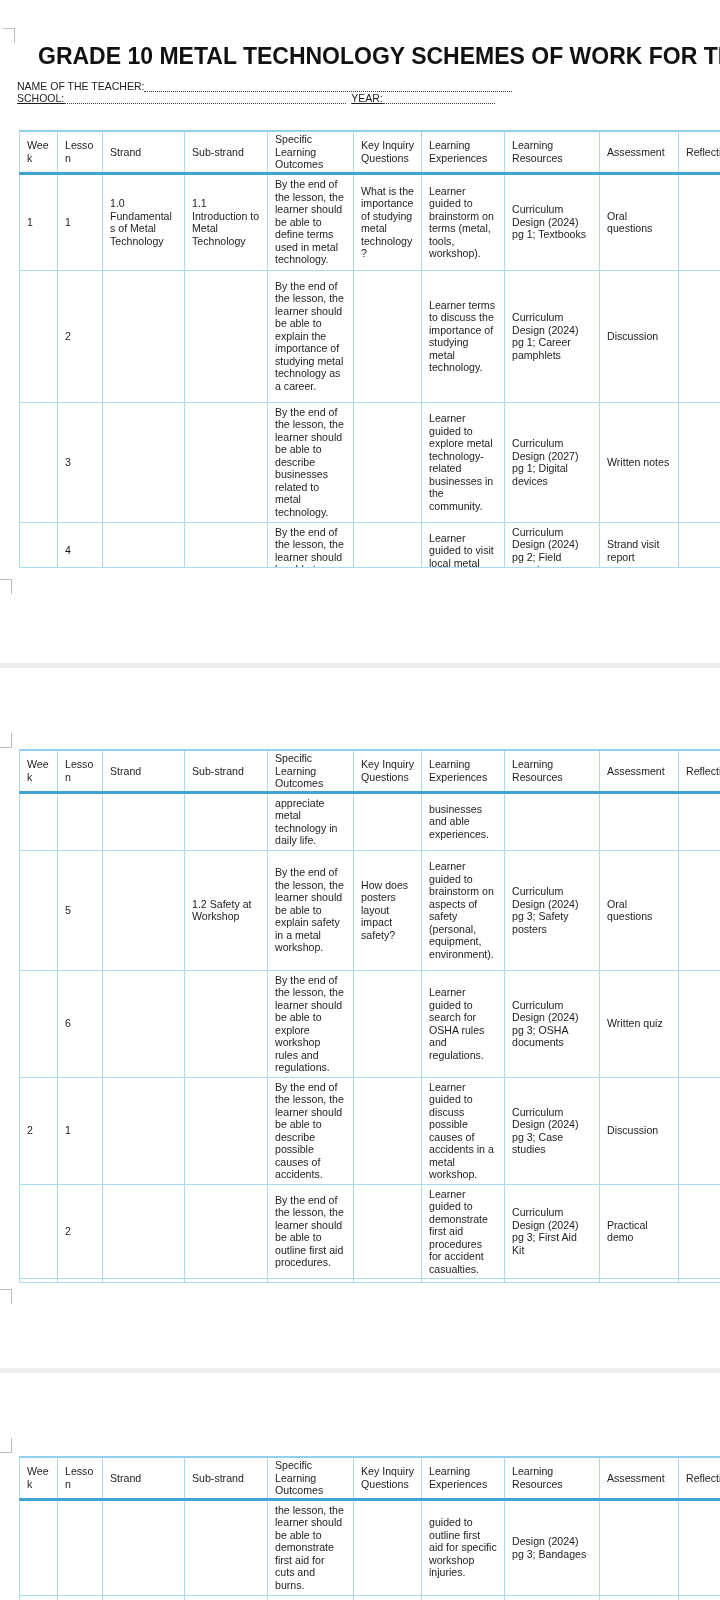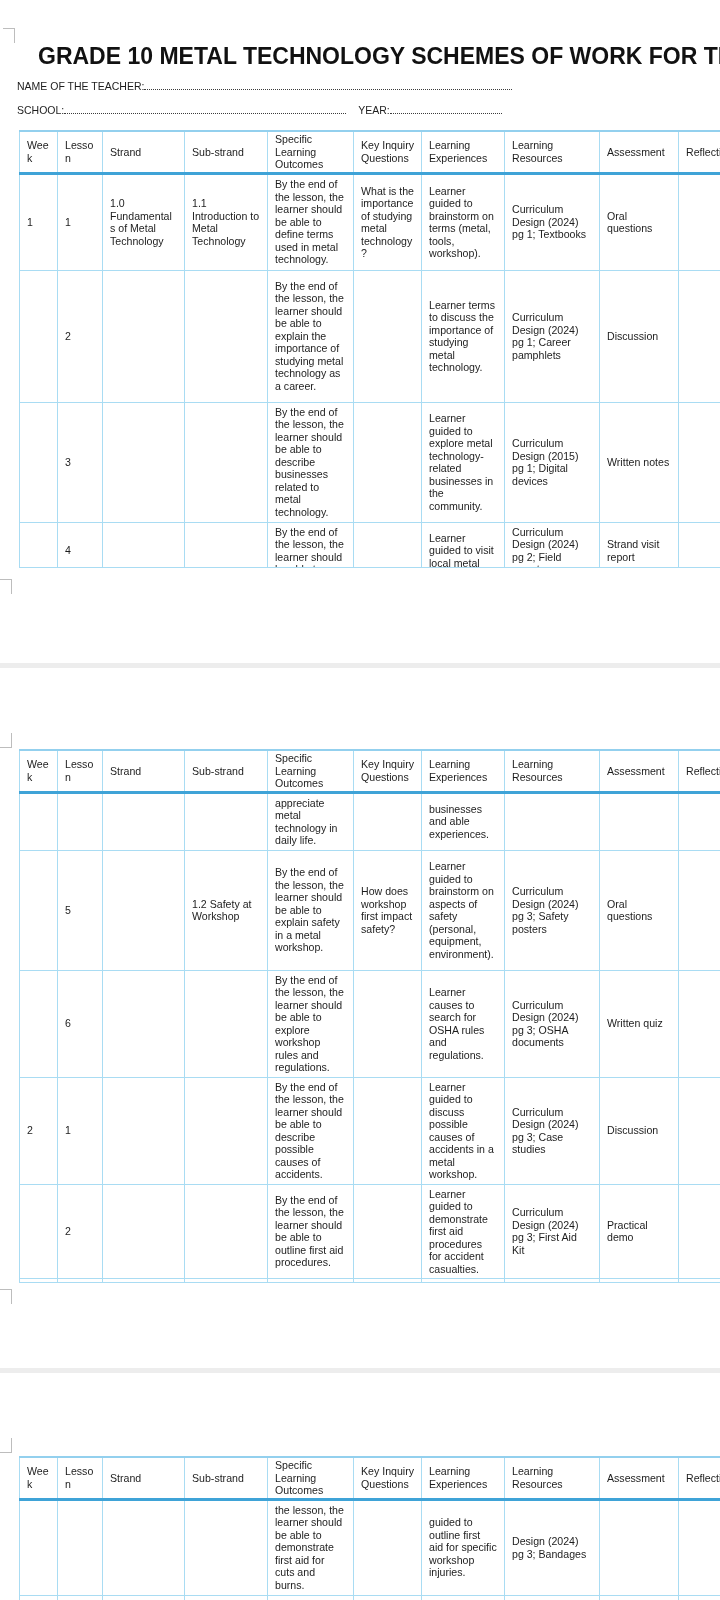--- a/index.html
+++ b/index.html
@@ -17,31 +17,31 @@
     font-family:"Liberation Sans","DejaVu Sans",sans-serif;
     color:var(--txt);
     overflow:hidden;
   }
   .doc-title{
     position:absolute;left:38px;top:43px;
     font-size:23px;font-weight:700;white-space:nowrap;color:#111;
   }
   .form-line{
     position:absolute;left:17px;
-    display:flex;
+    display:flex;align-items:flex-end;
     font-size:10.5px;line-height:12px;white-space:nowrap;
   }
   .form-line .dots{
     display:inline-block;height:10px;
     border-bottom:1px dotted #3c3c3c;
   }
   .dots-teacher{width:368px;}
   .dots-school{width:282px;}
   .dots-year{width:112px;}
-  .year-label{margin-left:12px;}
+  .year-label{margin-left:5px;}
   .tbl-wrap{
     position:absolute;left:19px;overflow:hidden;
   }
   table.scheme{
     border-collapse:collapse;table-layout:fixed;width:743px;
     font-size:10.6px;line-height:12.5px;color:var(--txt);
   }
   table.scheme th{
     font-weight:400;text-align:left;vertical-align:middle;
     padding:1px 7px;
@@ -77,21 +77,21 @@
 <div class="corner tl" style="left:0;top:1289px;"></div>
 <div class="corner bl" style="left:0;top:1438px;"></div>
 
 <div class="doc-title">GRADE 10 METAL TECHNOLOGY SCHEMES OF WORK FOR TERM</div>
 
 <div class="form-line" style="top:80px;">
   <span>NAME OF THE TEACHER:</span>
     <span class="dots dots-teacher"></span>
 </div>
 
-<div class="form-line" style="top:104px;">
+<div class="form-line" style="top:92px;text-decoration:underline;">
   <span>SCHOOL:</span>
     <span class="dots dots-school"></span>
     <span class="year-label">YEAR:</span>
     <span class="dots dots-year"></span>
 </div>
 
 <div class="tbl-wrap" style="top:130px;height:438px;">
     <table class="scheme">
       <colgroup>
         <col style="width: 38px;">
@@ -145,21 +145,21 @@
           <td></td>
         </tr>
         <tr style="height: 120px;">
           <td></td>
           <td>3</td>
           <td></td>
           <td></td>
           <td>By the end of the lesson, the learner should be able to describe businesses related to metal technology.</td>
           <td></td>
           <td>Learner guided to explore metal technology-related businesses in the community.</td>
-          <td>Curriculum Design (2015) pg 1; Digital devices</td>
+          <td>Curriculum Design (2027) pg 1; Digital devices</td>
           <td>Written notes</td>
           <td></td>
         </tr>
         <tr style="height: 51px;">
           <td></td>
           <td>4</td>
           <td></td>
           <td></td>
           <td>By the end of the lesson, the learner should be able to</td>
           <td></td>
@@ -215,34 +215,34 @@
           <td></td>
           <td></td>
           <td></td>
         </tr>
         <tr style="height: 120px;">
           <td></td>
           <td>5</td>
           <td></td>
           <td>1.2 Safety at Workshop</td>
           <td>By the end of the lesson, the learner should be able to explain safety in a metal workshop.</td>
-          <td>How does workshop first impact safety?</td>
+          <td>How does posters layout impact safety?</td>
           <td>Learner guided to brainstorm on aspects of safety (personal, equipment, environment).</td>
           <td>Curriculum Design (2024) pg 3; Safety posters</td>
           <td>Oral questions</td>
           <td></td>
         </tr>
         <tr style="height: 107px;">
           <td></td>
           <td>6</td>
           <td></td>
           <td></td>
           <td>By the end of the lesson, the learner should be able to explore workshop rules and regulations.</td>
           <td></td>
-          <td>Learner causes to search for OSHA rules and regulations.</td>
+          <td>Learner guided to search for OSHA rules and regulations.</td>
           <td>Curriculum Design (2024) pg 3; OSHA documents</td>
           <td>Written quiz</td>
           <td></td>
         </tr>
         <tr style="height: 106px;">
           <td>2</td>
           <td>1</td>
           <td></td>
           <td></td>
           <td>By the end of the lesson, the learner should be able to describe possible causes of accidents.</td>

